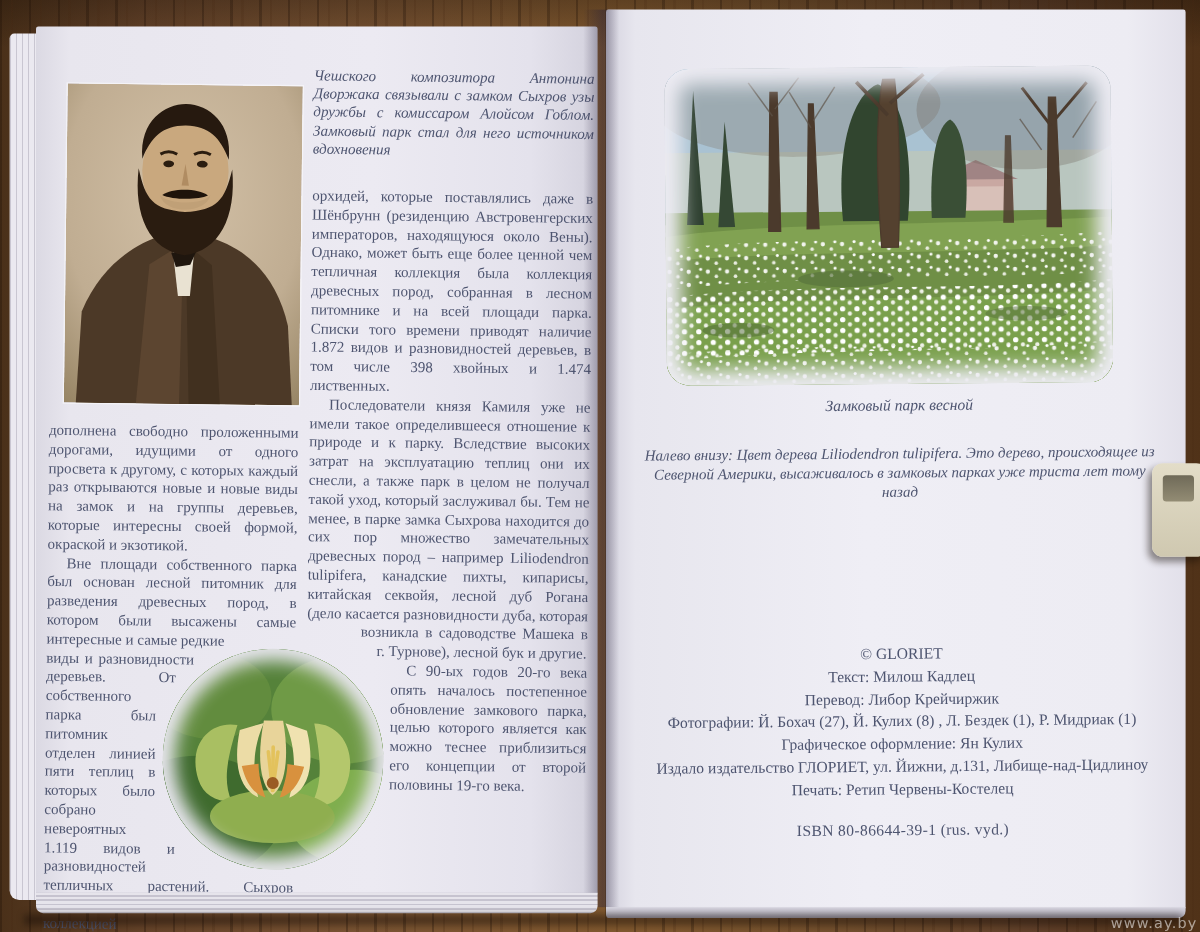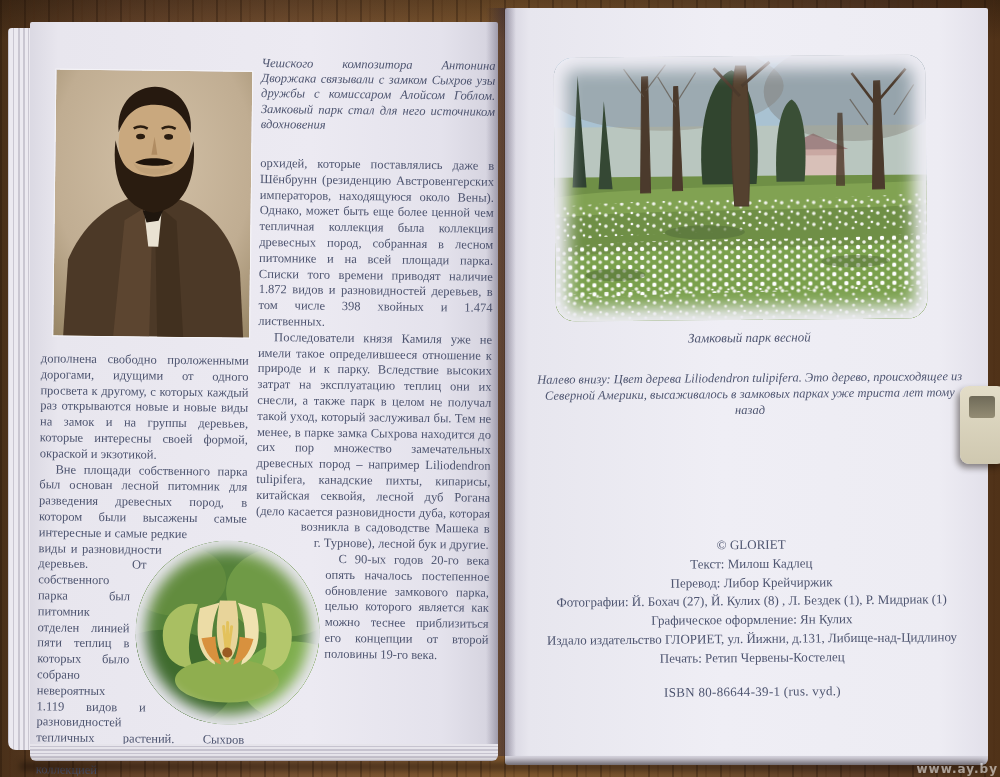--- a/index.html
+++ b/index.html
@@ -47,21 +47,21 @@
   .parkphoto{left:48px;top:48px;width:372px;height:264px;border-radius:20px;}
   .feather{position:absolute;inset:0;border-radius:20px;box-shadow:inset 0 0 16px 13px #edecf3;}
   .flowerphoto{left:113px;top:519px;width:184px;height:184px;border-radius:50%;}
   .feather-round{position:absolute;inset:0;border-radius:50%;box-shadow:inset 0 0 14px 10px #e9e7ef;}
   
   .switch-object{left:960px;top:386px;width:46px;height:78px;border-radius:9px;
     background:linear-gradient(180deg,#e3ddc8,#cfc8b0);box-shadow:-3px 4px 6px rgba(20,10,5,.45);}
   .switch-slot{position:absolute;left:9px;top:10px;width:26px;height:22px;border-radius:3px;
     background:linear-gradient(180deg,#6f6a58,#938c74);}
   .watermark{right:2px;bottom:1px;font-family:"DejaVu Sans",sans-serif;font-size:12px;
-    color:rgba(255,255,255,.55);letter-spacing:1px;font-weight:bold;}
+    color:rgba(255,255,255,.55);letter-spacing:1px;}
 </style>
 </head>
 <body>
 
 <div class="abs page-stack-left"></div>
 <div class="abs page-left">
   <div class="rot-l" style="position:absolute;inset:0;">
 
     <div class="abs photo portrait">
       <svg width="196" height="266" viewBox="0 0 196 266">

